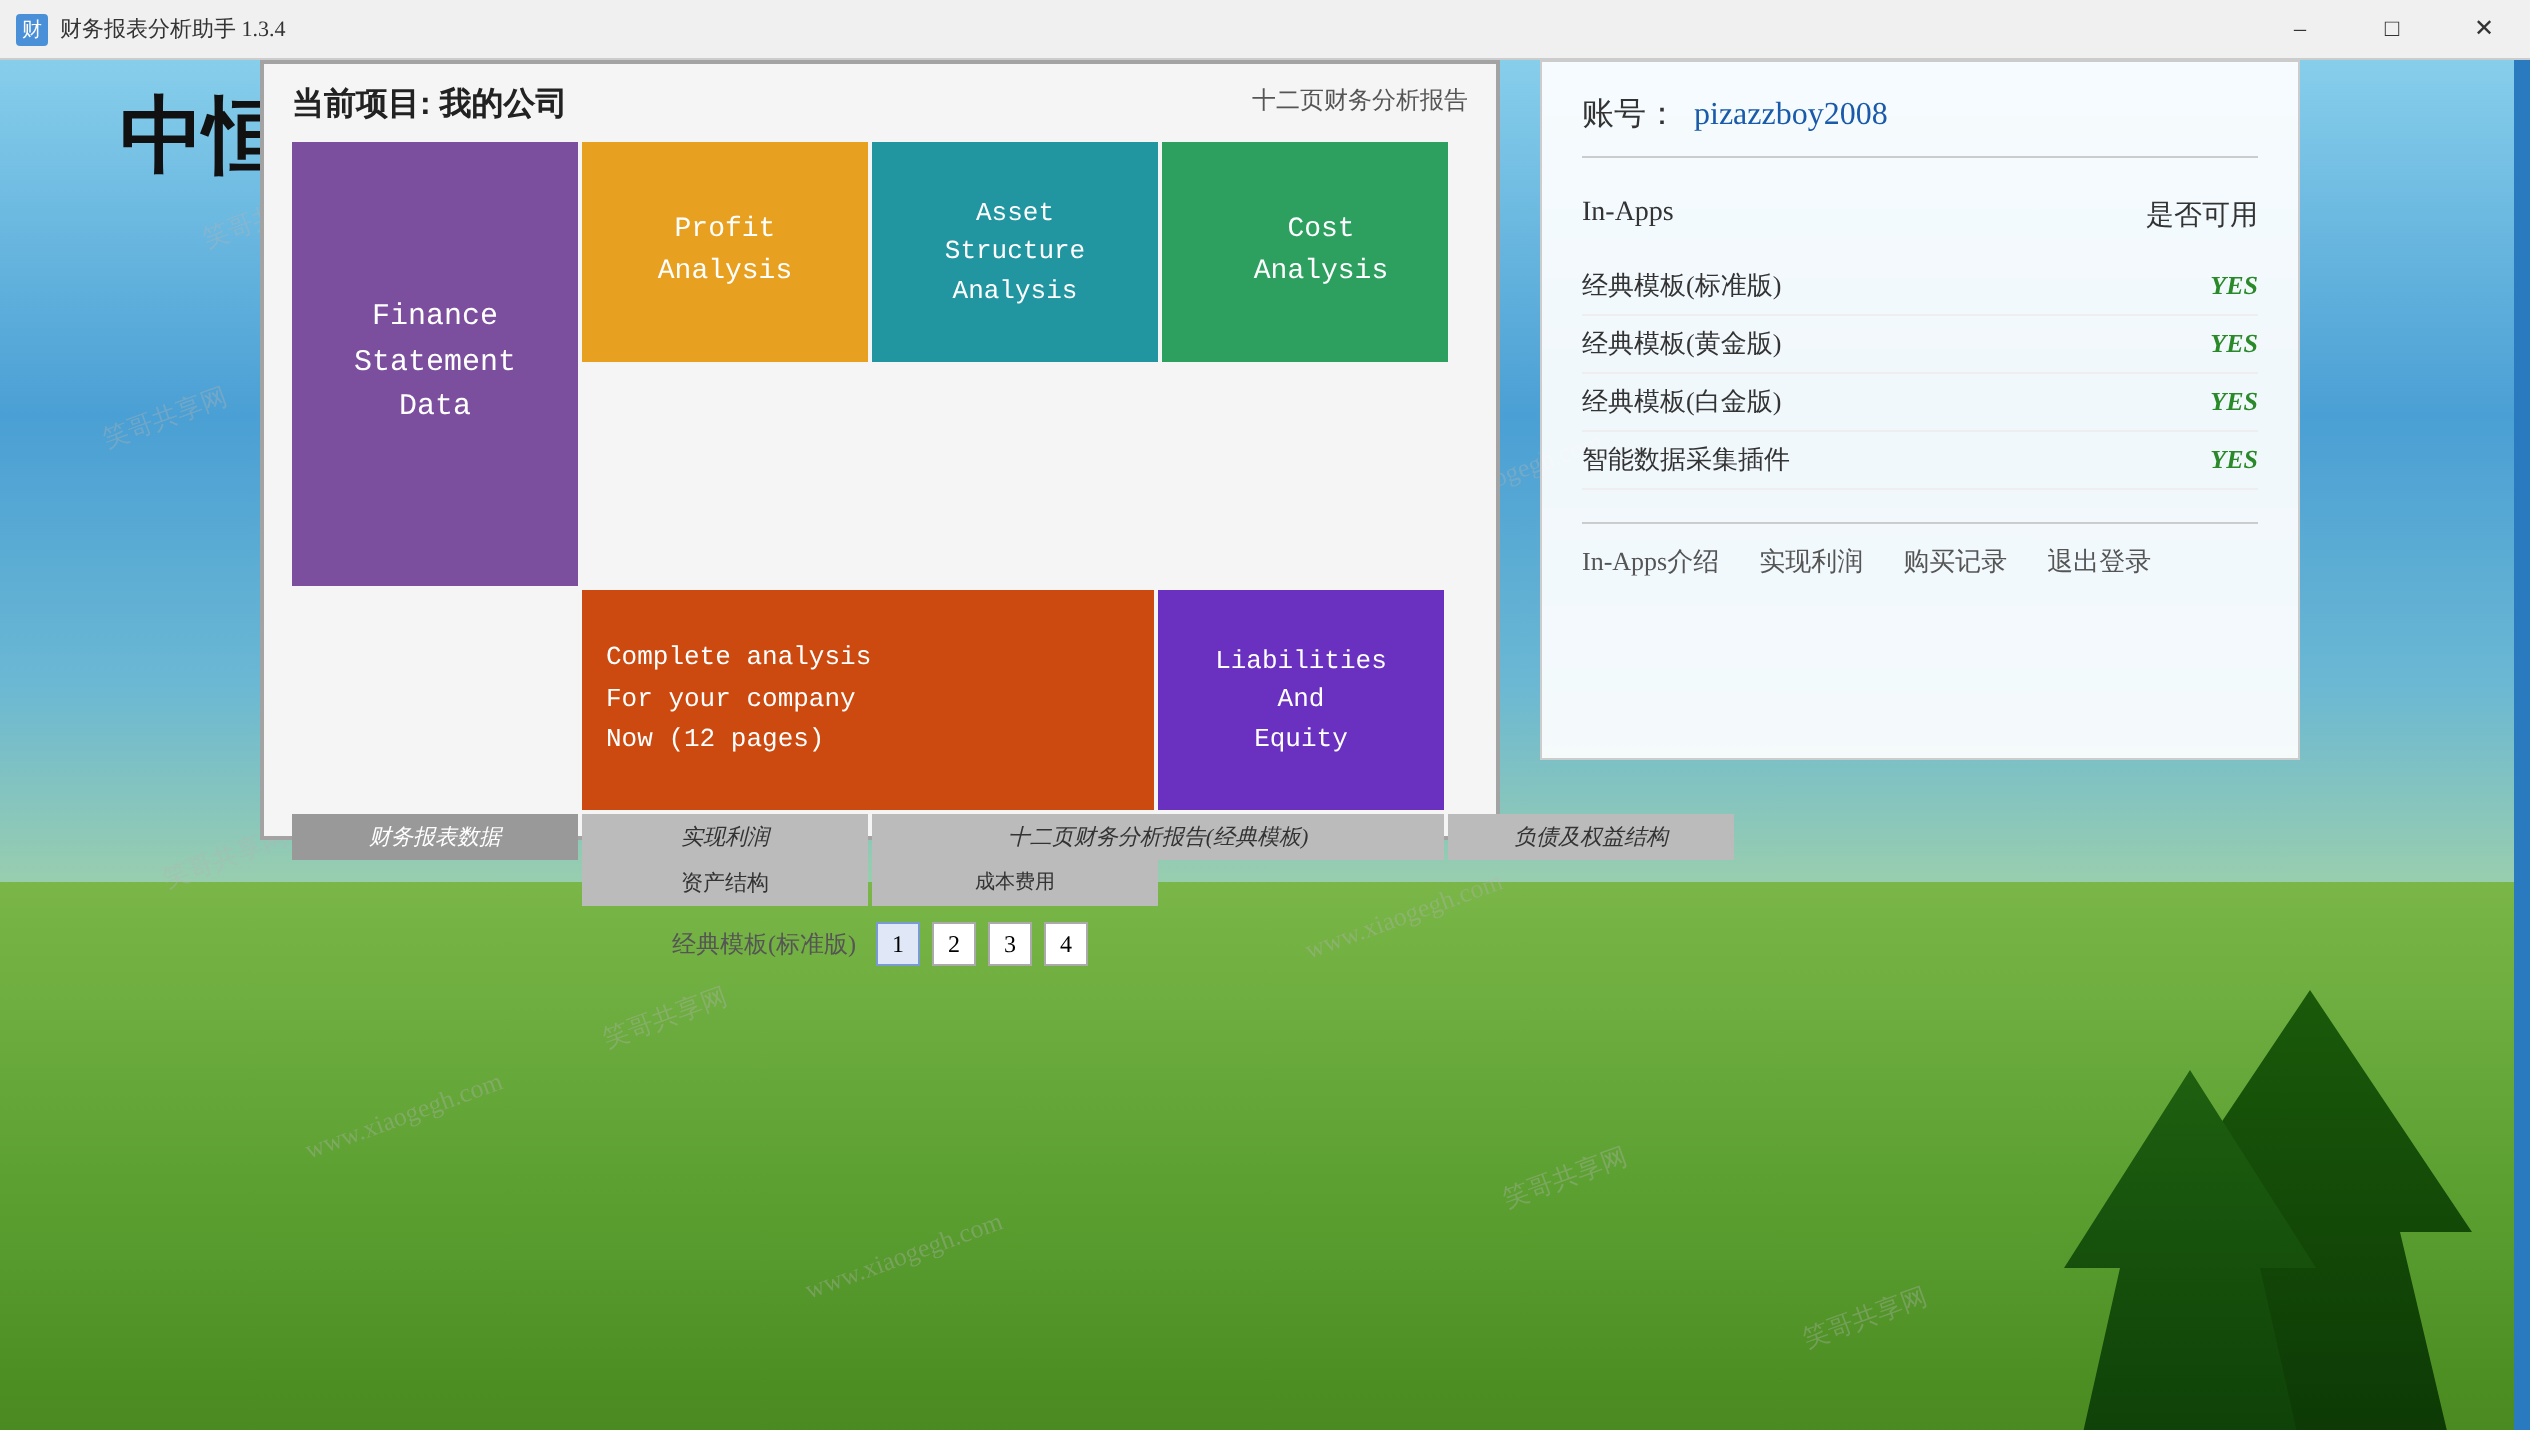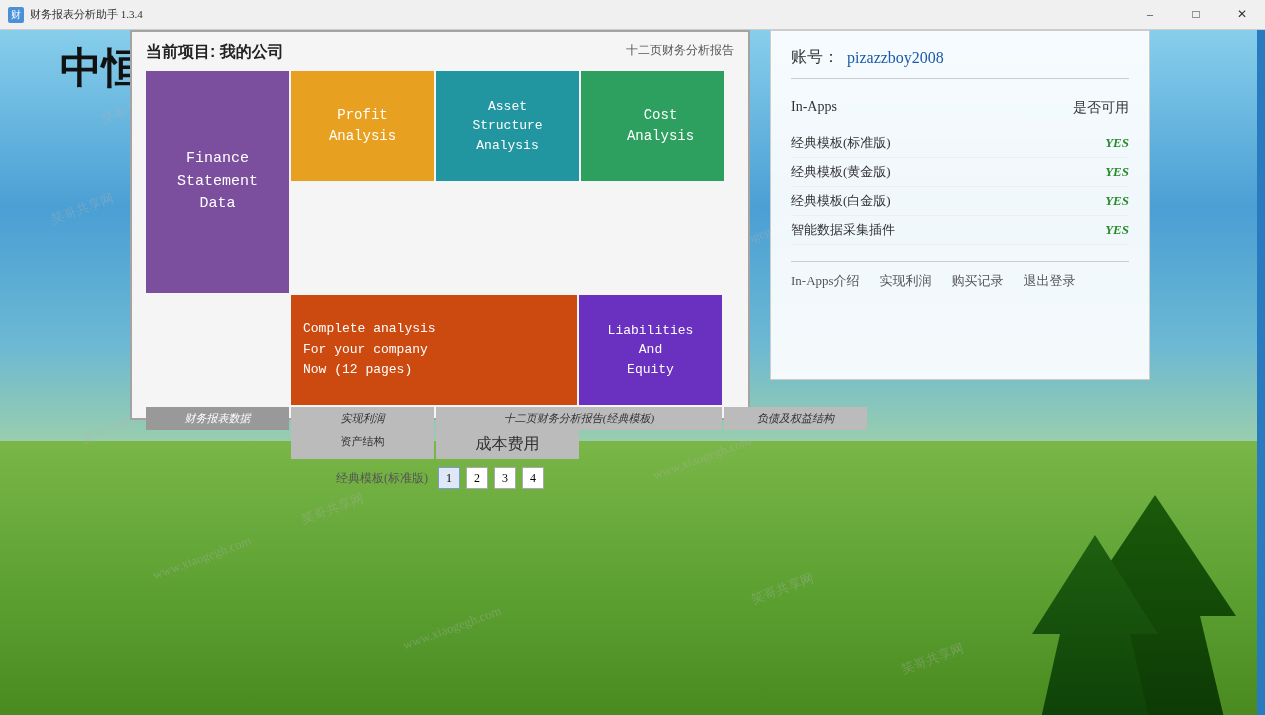--- a/index.html
+++ b/index.html
@@ -312,21 +312,21 @@
   <div style="display:grid;grid-template-columns:143px 143px 286px 143px;gap:2px;padding:0 14px;margin-top:2px;font-style:italic;">
     <div style="background:#999;color:white;text-align:center;font-size:11px;padding:4px 2px;font-family:'SimSun',serif;">财务报表数据</div>
     <div style="background:#bbb;color:#333;text-align:center;font-size:11px;padding:4px 6px;font-family:'SimSun',serif;">实现利润</div>
     <div style="background:#bbb;color:#333;text-align:center;font-size:11px;padding:4px 2px;font-family:'SimSun',serif;">十二页财务分析报告(经典模板)</div>
     <div style="background:#bbb;color:#333;text-align:center;font-size:11px;padding:4px 2px;font-family:'SimSun',serif;">负债及权益结构</div>
   </div>
 
   <div style="display:grid;grid-template-columns:143px 143px 143px 143px;gap:2px;padding:0 14px;margin-top:0;">
     <div style="background:transparent;"></div>
     <div style="background:#bbb;color:#333;text-align:center;font-size:11px;padding:4px 2px;font-family:'SimSun',serif;">资产结构</div>
-    <div style="background:#bbb;color:#333;text-align:center;font-size:16px;padding:4px 2px;font-family:'SimSun',serif;">成本费用</div>
+    <div style="background:#bbb;color:#333;text-align:center;font-size:10px;padding:4px 2px;font-family:'SimSun',serif;">成本费用</div>
     <div style="background:transparent;"></div>
   </div>
 
   <div class="page-nav">
     <span class="page-nav-label">经典模板(标准版)</span>
     <div class="page-btn active">1</div>
     <div class="page-btn">2</div>
     <div class="page-btn">3</div>
     <div class="page-btn">4</div>
   </div>

